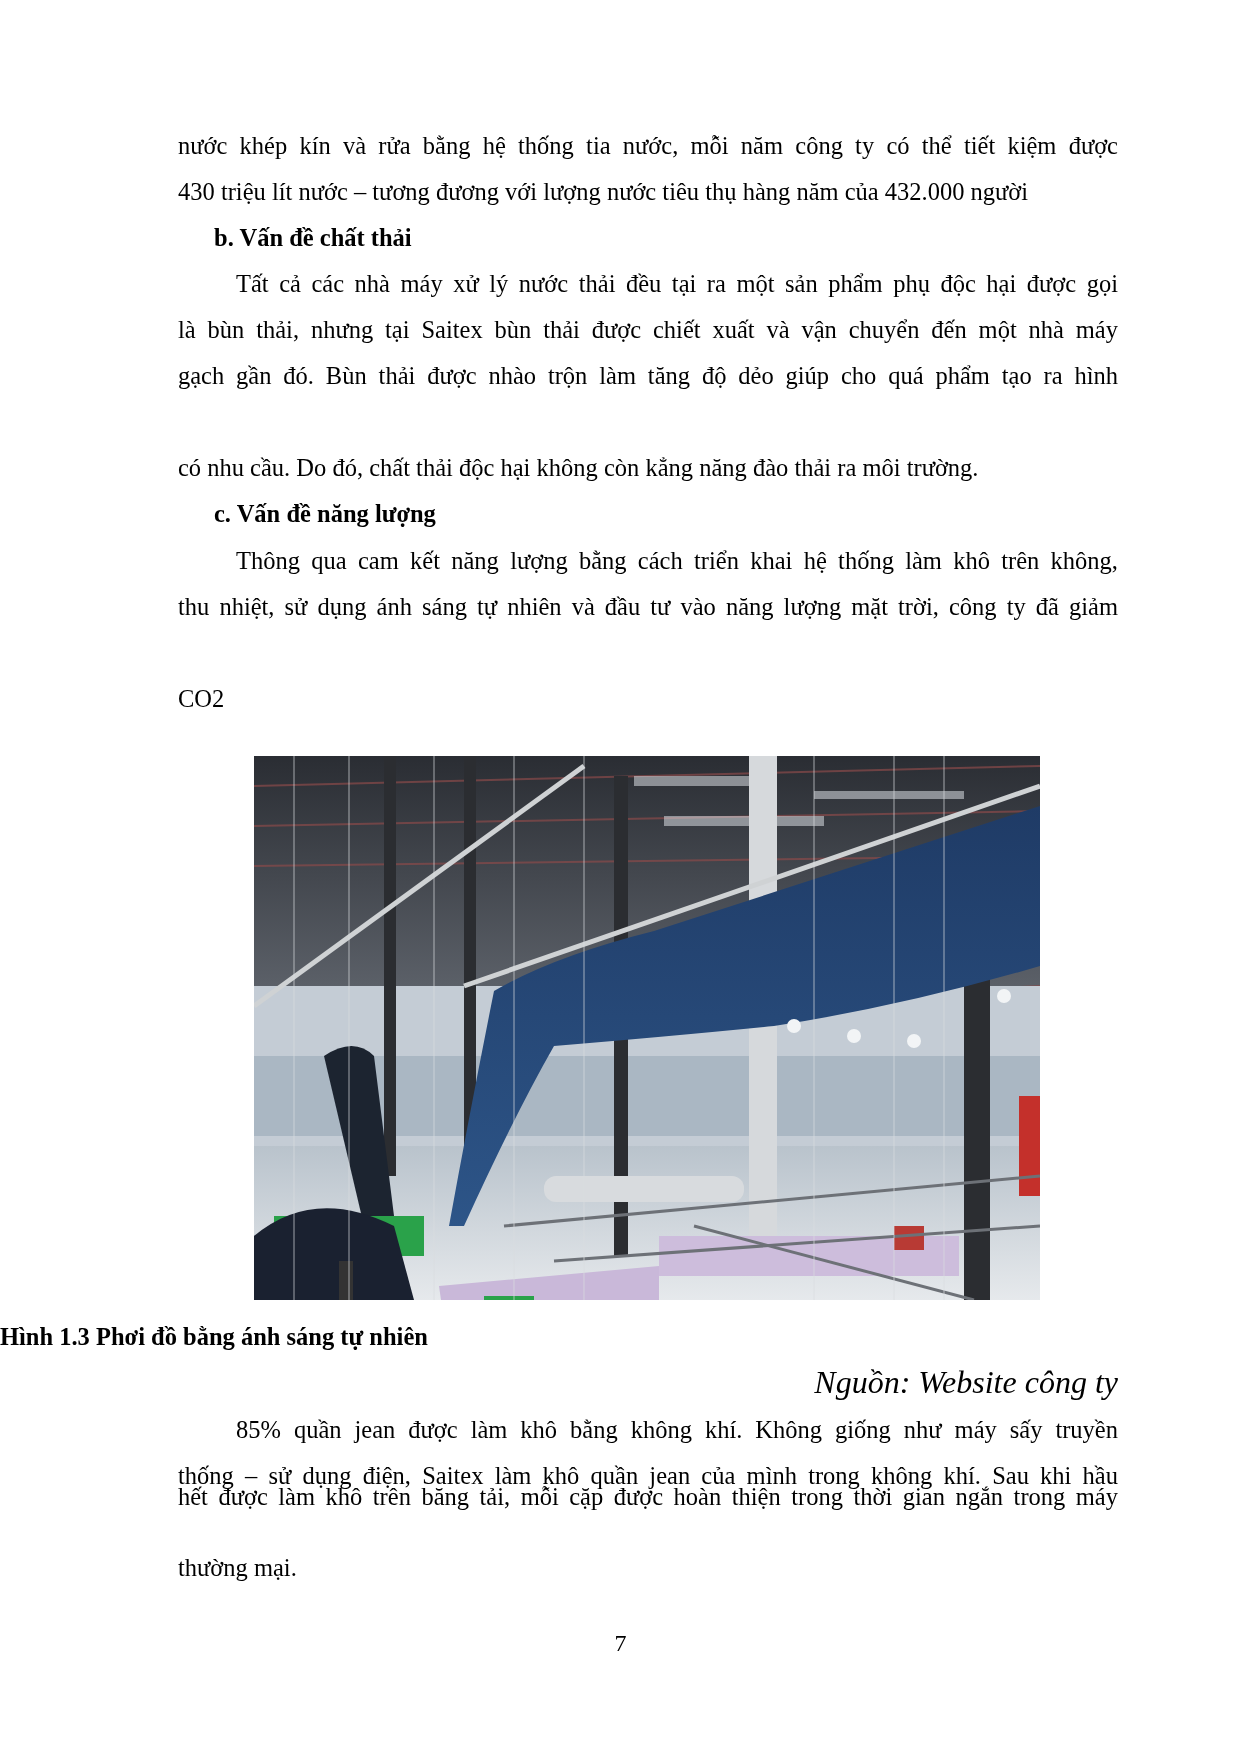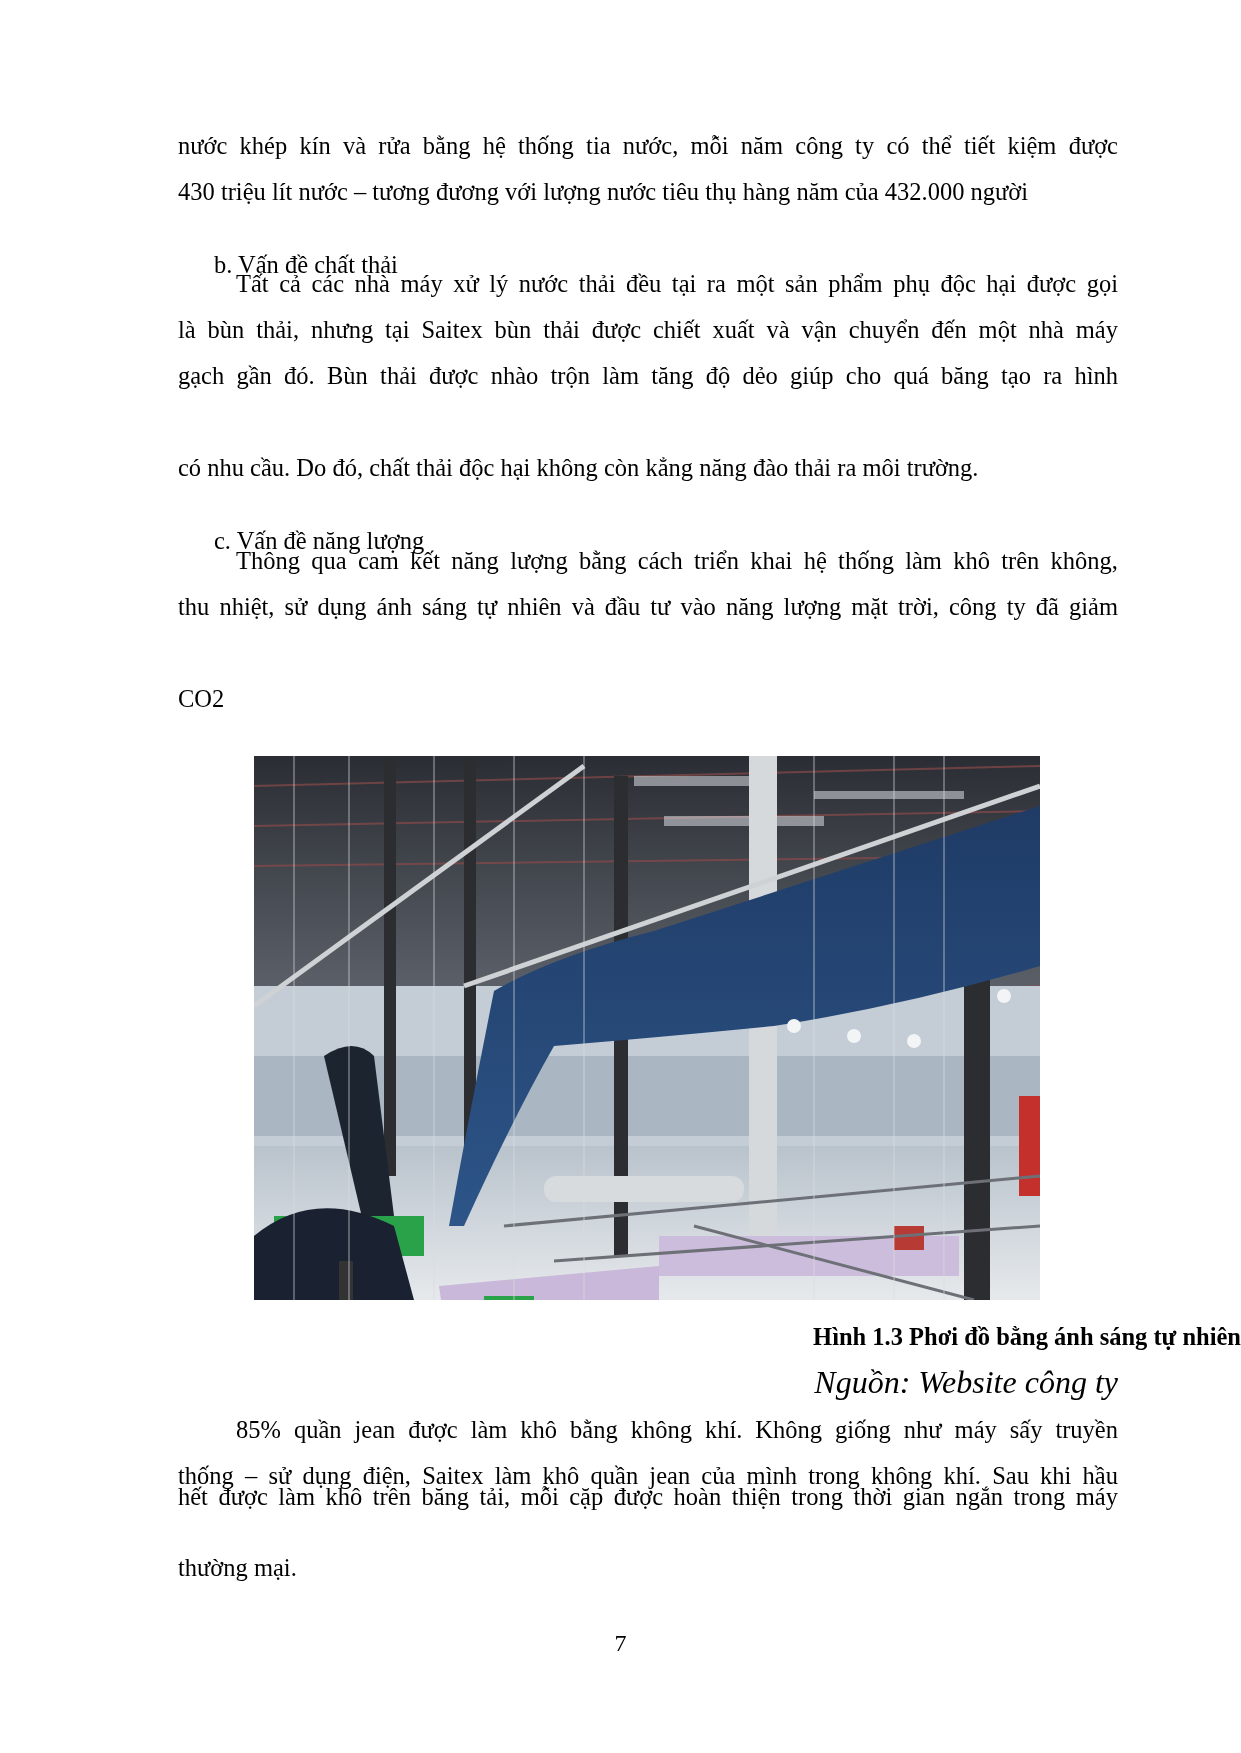--- a/index.html
+++ b/index.html
@@ -3,41 +3,41 @@
   <meta charset="utf-8">
   <style>
     html, body { margin: 0; padding: 0; background: #ffffff; }
     body { width: 1241px; height: 1753px; position: relative; overflow: hidden;
            font-family: "Liberation Serif", "DejaVu Serif", serif; color: #000; }
     .page { position: absolute; left: 0; top: 0; width: 1241px; height: 1657px; }
     .line { position: absolute; left: 178px; width: 940px; font-size: 24.5px; line-height: 32px;
             white-space: nowrap; }
     .just { text-align: justify; text-align-last: justify; }
     .indent { left: 236px; width: 882px; }
-    .heading { font-weight: normal; left: 214px; margin-top: 27px; }
-    .caption { position: absolute; left: 0; width: 1241px; text-align: right; font-weight: bold;
+    .heading { font-weight: bold; left: 214px; }
+    .caption { position: absolute; left: 0; width: 1241px; text-align: left; font-weight: bold;
                font-size: 24.5px; line-height: 32px; }
     .source { position: absolute; right: 123px; font-style: italic; font-size: 32px; line-height: 32px; }
     .pagenum { position: absolute; left: 0; width: 1241px; text-align: center; font-size: 24px; line-height: 30px; }
     .figure { position: absolute; left: 254px; top: 756px; width: 786px; height: 544px; overflow: hidden;
               background: #c9cdd3; }
     .figure svg { display: block; }
   </style>
 </head>
 <body>
 
 <div class="page">
 
   <div class="line just" style="top:130px">nước khép kín và rửa bằng hệ thống tia nước, mỗi năm công ty có thể tiết kiệm được</div>
   <div class="line" style="top:176px">430 triệu lít nước – tương đương với lượng nước tiêu thụ hàng năm của 432.000 người</div>
 
   <div class="line heading" style="top:222px">b. Vấn đề chất thải</div>
   <div class="line just indent" style="top:268px">Tất cả các nhà máy xử lý nước thải đều tại ra một sản phẩm phụ độc hại được gọi</div>
   <div class="line just" style="top:314px">là bùn thải, nhưng tại Saitex bùn thải được chiết xuất và vận chuyển đến một nhà máy</div>
-  <div class="line just" style="top:360px">gạch gần đó. Bùn thải được nhào trộn làm tăng độ dẻo giúp cho quá băng tạo ra hình</div>
+  <div class="line just" style="top:360px">gạch gần đó. Bùn thải được nhào trộn làm tăng độ dẻo giúp cho quá phẩm tạo ra hình</div>
   <div class="line" style="top:452px">có nhu cầu. Do đó, chất thải độc hại không còn kẳng năng đào thải ra môi trường.</div>
 
   <div class="line heading" style="top:498px">c. Vấn đề năng lượng</div>
   <div class="line just indent" style="top:545px">Thông qua cam kết năng lượng bằng cách triển khai hệ thống làm khô trên không,</div>
   <div class="line just" style="top:591px">thu nhiệt, sử dụng ánh sáng tự nhiên và đầu tư vào năng lượng mặt trời, công ty đã giảm</div>
   <div class="line" style="top:683px">CO2</div>
 
   <div class="figure" title="Factory interior with denim jeans hanging on overhead drying conveyor">
     <svg width="786" height="544" viewBox="0 0 786 544" xmlns="http://www.w3.org/2000/svg">
       <defs>

